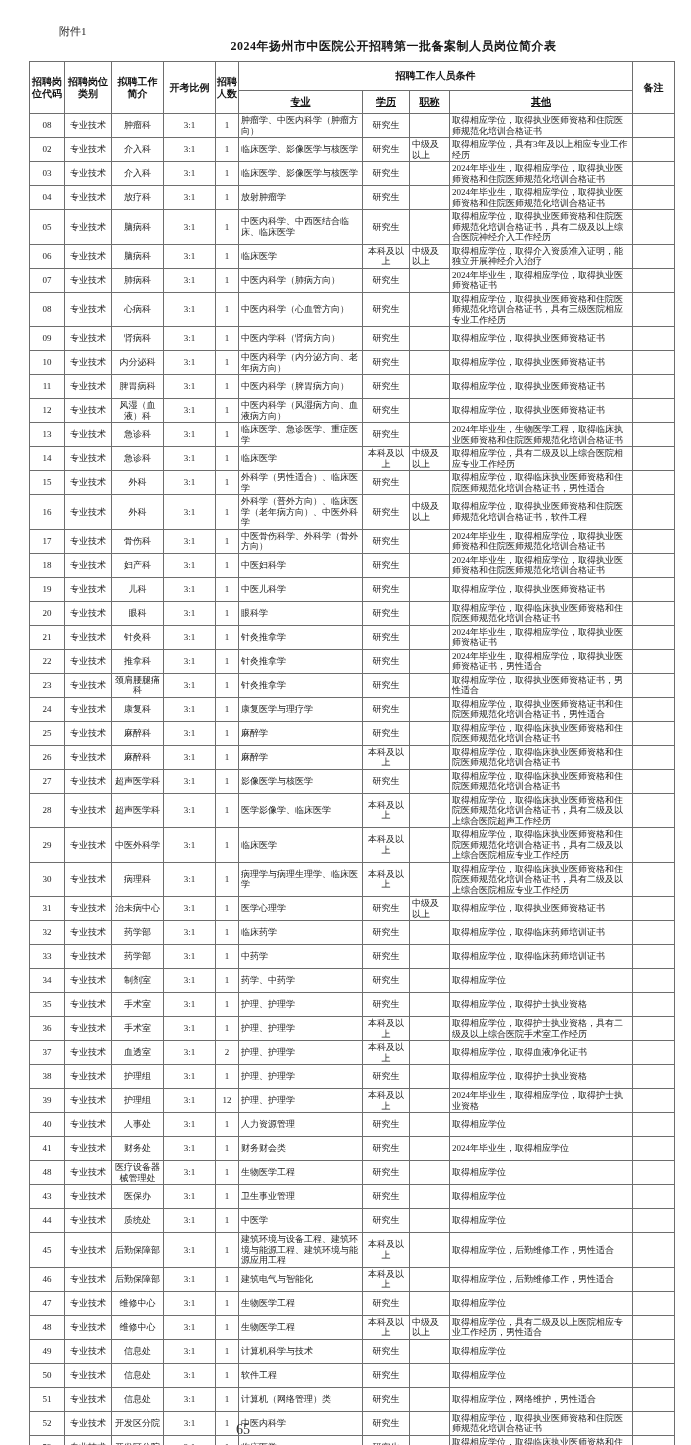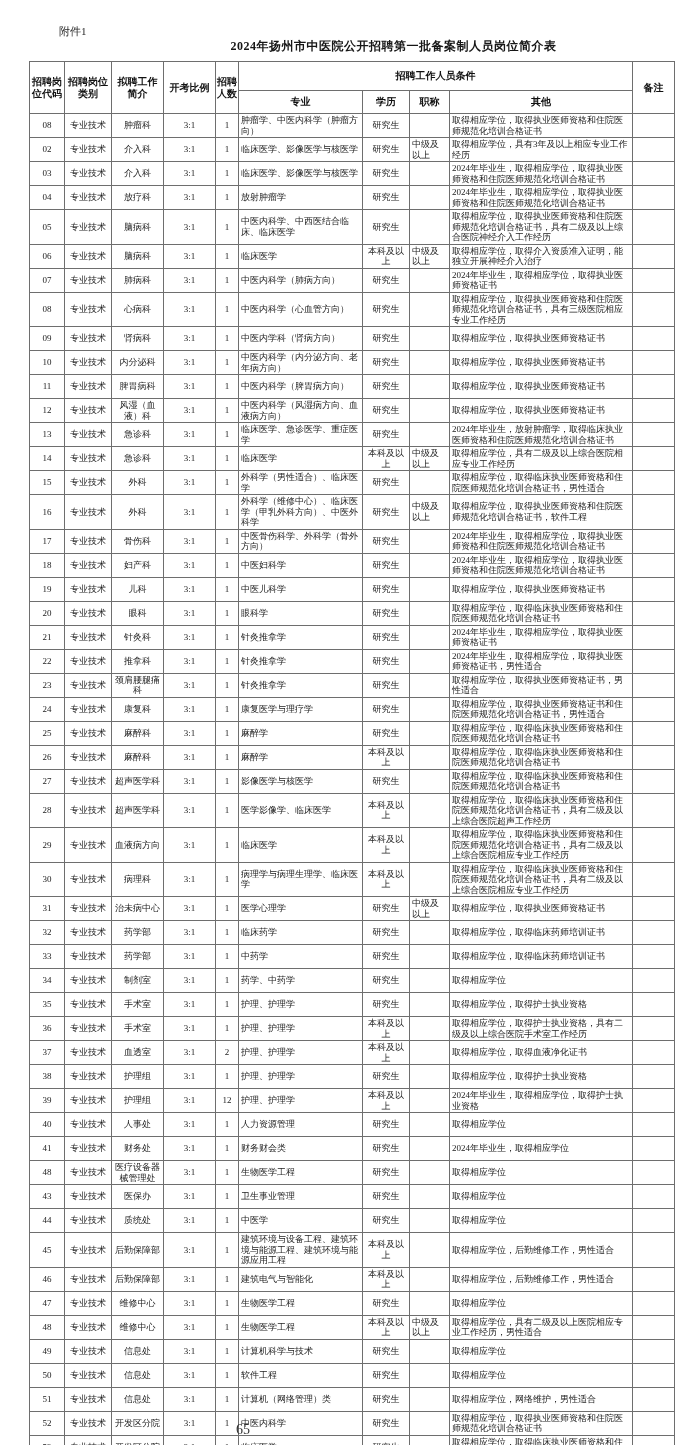--- a/index.html
+++ b/index.html
@@ -24,21 +24,21 @@
   table.jobs th, table.jobs td{
     border:1px solid #6e6e6e;
     overflow:hidden;
     word-break:break-all;
   }
   table.jobs th{
     font-size:10px;font-weight:bold;text-align:center;vertical-align:middle;
     padding:1px 1px;color:#111;line-height:12px;
   }
   tr.hrow1 th{height:26px;}
-  tr.hrow2 th{height:20px;}
+  tr.hrow2 th{height:20px;text-decoration:underline;}
   table.jobs td{
     font-size:9px;line-height:10.5px;padding:1px 2px;height:21px;
     color:#222;vertical-align:middle;
   }
   td.c{text-align:center;}
   td.l{text-align:left;}
   .page-number{
     position:absolute;top:1422px;left:236px;font-size:14px;color:#333;
   }
 </style>
@@ -226,21 +226,21 @@
       </tr>
       <tr>
         <td class="c">13</td>
         <td class="c">专业技术</td>
         <td class="c">急诊科</td>
         <td class="c">3:1</td>
         <td class="c">1</td>
         <td class="l">临床医学、急诊医学、重症医学</td>
         <td class="c">研究生</td>
         <td class="l"></td>
-        <td class="l">2024年毕业生，放射肿瘤学，取得临床执业医师资格和住院医师规范化培训合格证书</td>
+        <td class="l">2024年毕业生，生物医学工程，取得临床执业医师资格和住院医师规范化培训合格证书</td>
         <td class="l"></td>
       </tr>
       <tr>
         <td class="c">14</td>
         <td class="c">专业技术</td>
         <td class="c">急诊科</td>
         <td class="c">3:1</td>
         <td class="c">1</td>
         <td class="l">临床医学</td>
         <td class="c">本科及以上</td>
@@ -259,21 +259,21 @@
         <td class="l"></td>
         <td class="l">取得相应学位，取得临床执业医师资格和住院医师规范化培训合格证书，男性适合</td>
         <td class="l"></td>
       </tr>
       <tr>
         <td class="c">16</td>
         <td class="c">专业技术</td>
         <td class="c">外科</td>
         <td class="c">3:1</td>
         <td class="c">1</td>
-        <td class="l">外科学（维修中心）、临床医学（甲乳外科方向）、中医外科学</td>
+        <td class="l">外科学（普外方向）、临床医学（老年病方向）、中医外科学</td>
         <td class="c">研究生</td>
         <td class="l">中级及以上</td>
         <td class="l">取得相应学位，取得执业医师资格和住院医师规范化培训合格证书，软件工程</td>
         <td class="l"></td>
       </tr>
       <tr>
         <td class="c">17</td>
         <td class="c">专业技术</td>
         <td class="c">骨伤科</td>
         <td class="c">3:1</td>
@@ -412,21 +412,21 @@
         <td class="c">1</td>
         <td class="l">医学影像学、临床医学</td>
         <td class="c">本科及以上</td>
         <td class="l"></td>
         <td class="l">取得相应学位，取得临床执业医师资格和住院医师规范化培训合格证书，具有二级及以上综合医院超声工作经历</td>
         <td class="l"></td>
       </tr>
       <tr>
         <td class="c">29</td>
         <td class="c">专业技术</td>
-        <td class="c">血液病方向</td>
+        <td class="c">中医外科学</td>
         <td class="c">3:1</td>
         <td class="c">1</td>
         <td class="l">临床医学</td>
         <td class="c">本科及以上</td>
         <td class="l"></td>
         <td class="l">取得相应学位，取得临床执业医师资格和住院医师规范化培训合格证书，具有二级及以上综合医院相应专业工作经历</td>
         <td class="l"></td>
       </tr>
       <tr>
         <td class="c">30</td>

